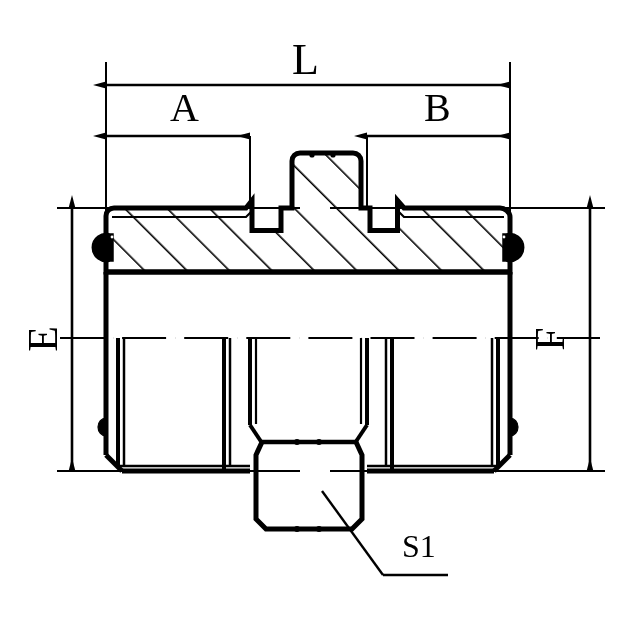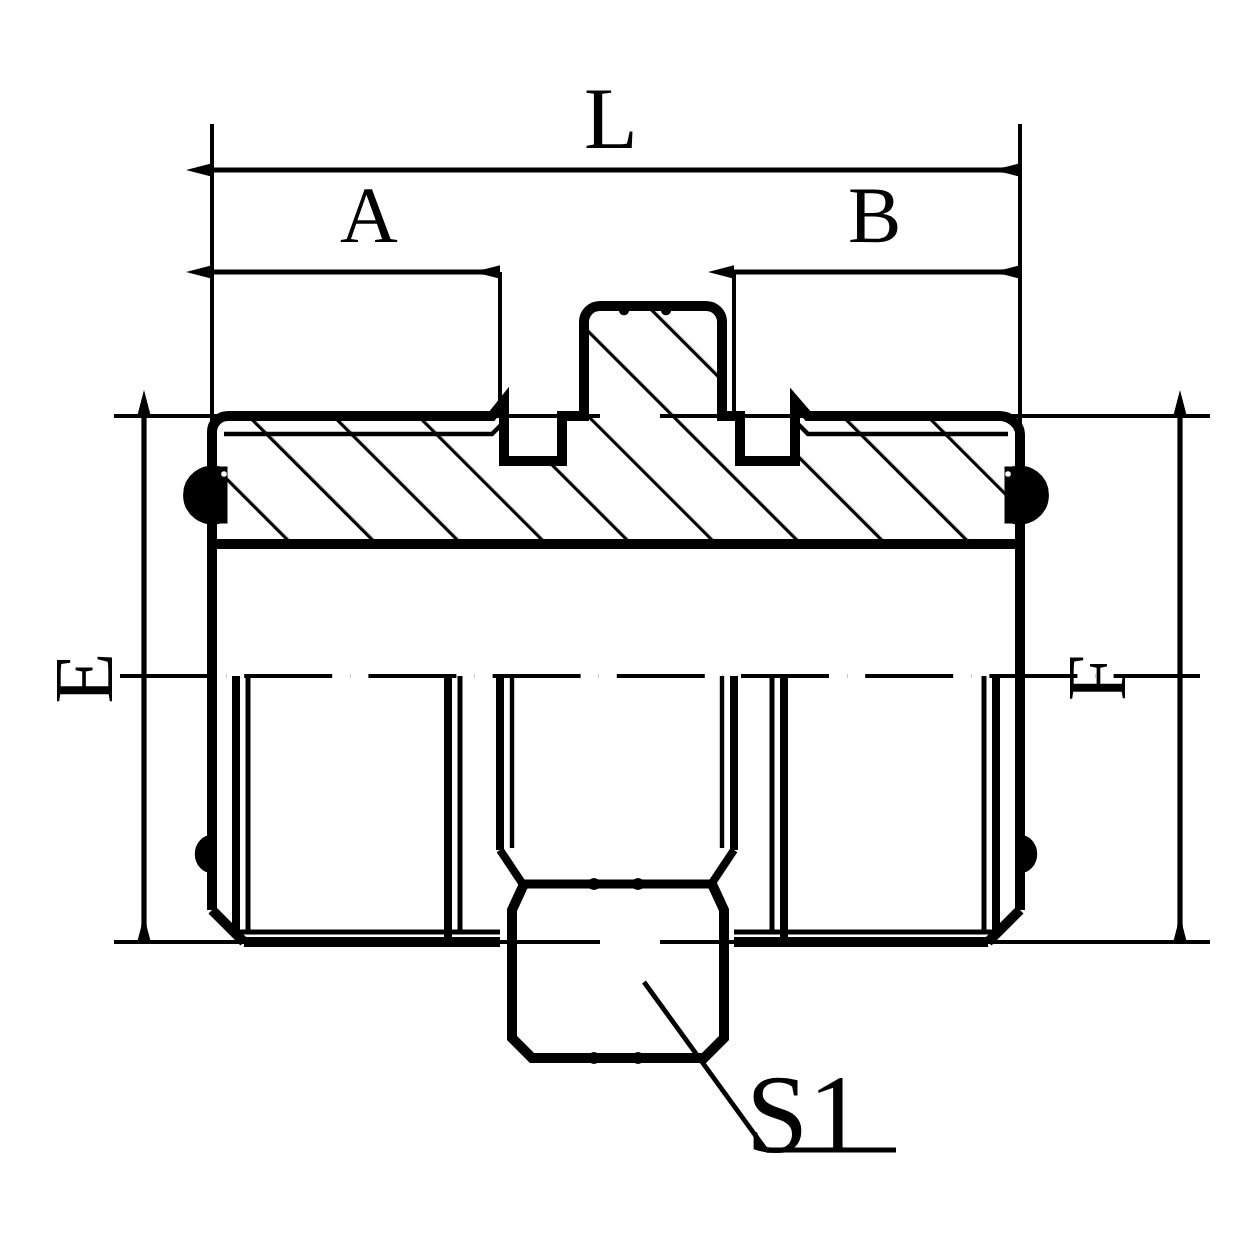--- a/index.html
+++ b/index.html
@@ -38,21 +38,21 @@
   .lbl-E {
     left: 30px; top: 318px; font-size: 42px;
     transform: rotate(-90deg);
     transform-origin: 50% 50%;
   }
   .lbl-F {
     left: 538px; top: 318px; font-size: 42px;
     transform: rotate(-90deg);
     transform-origin: 50% 50%;
   }
-  .lbl-S1 { left: 373px; top: 530px; font-size: 56px; }
+  .lbl-S1 { left: 402px; top: 530px; font-size: 32px; }
 </style>
 </head>
 <body>
 
 <div id="stage">
 
   <svg id="drawing" viewBox="0 0 622 623" xmlns="http://www.w3.org/2000/svg">
 
     <defs>
 

